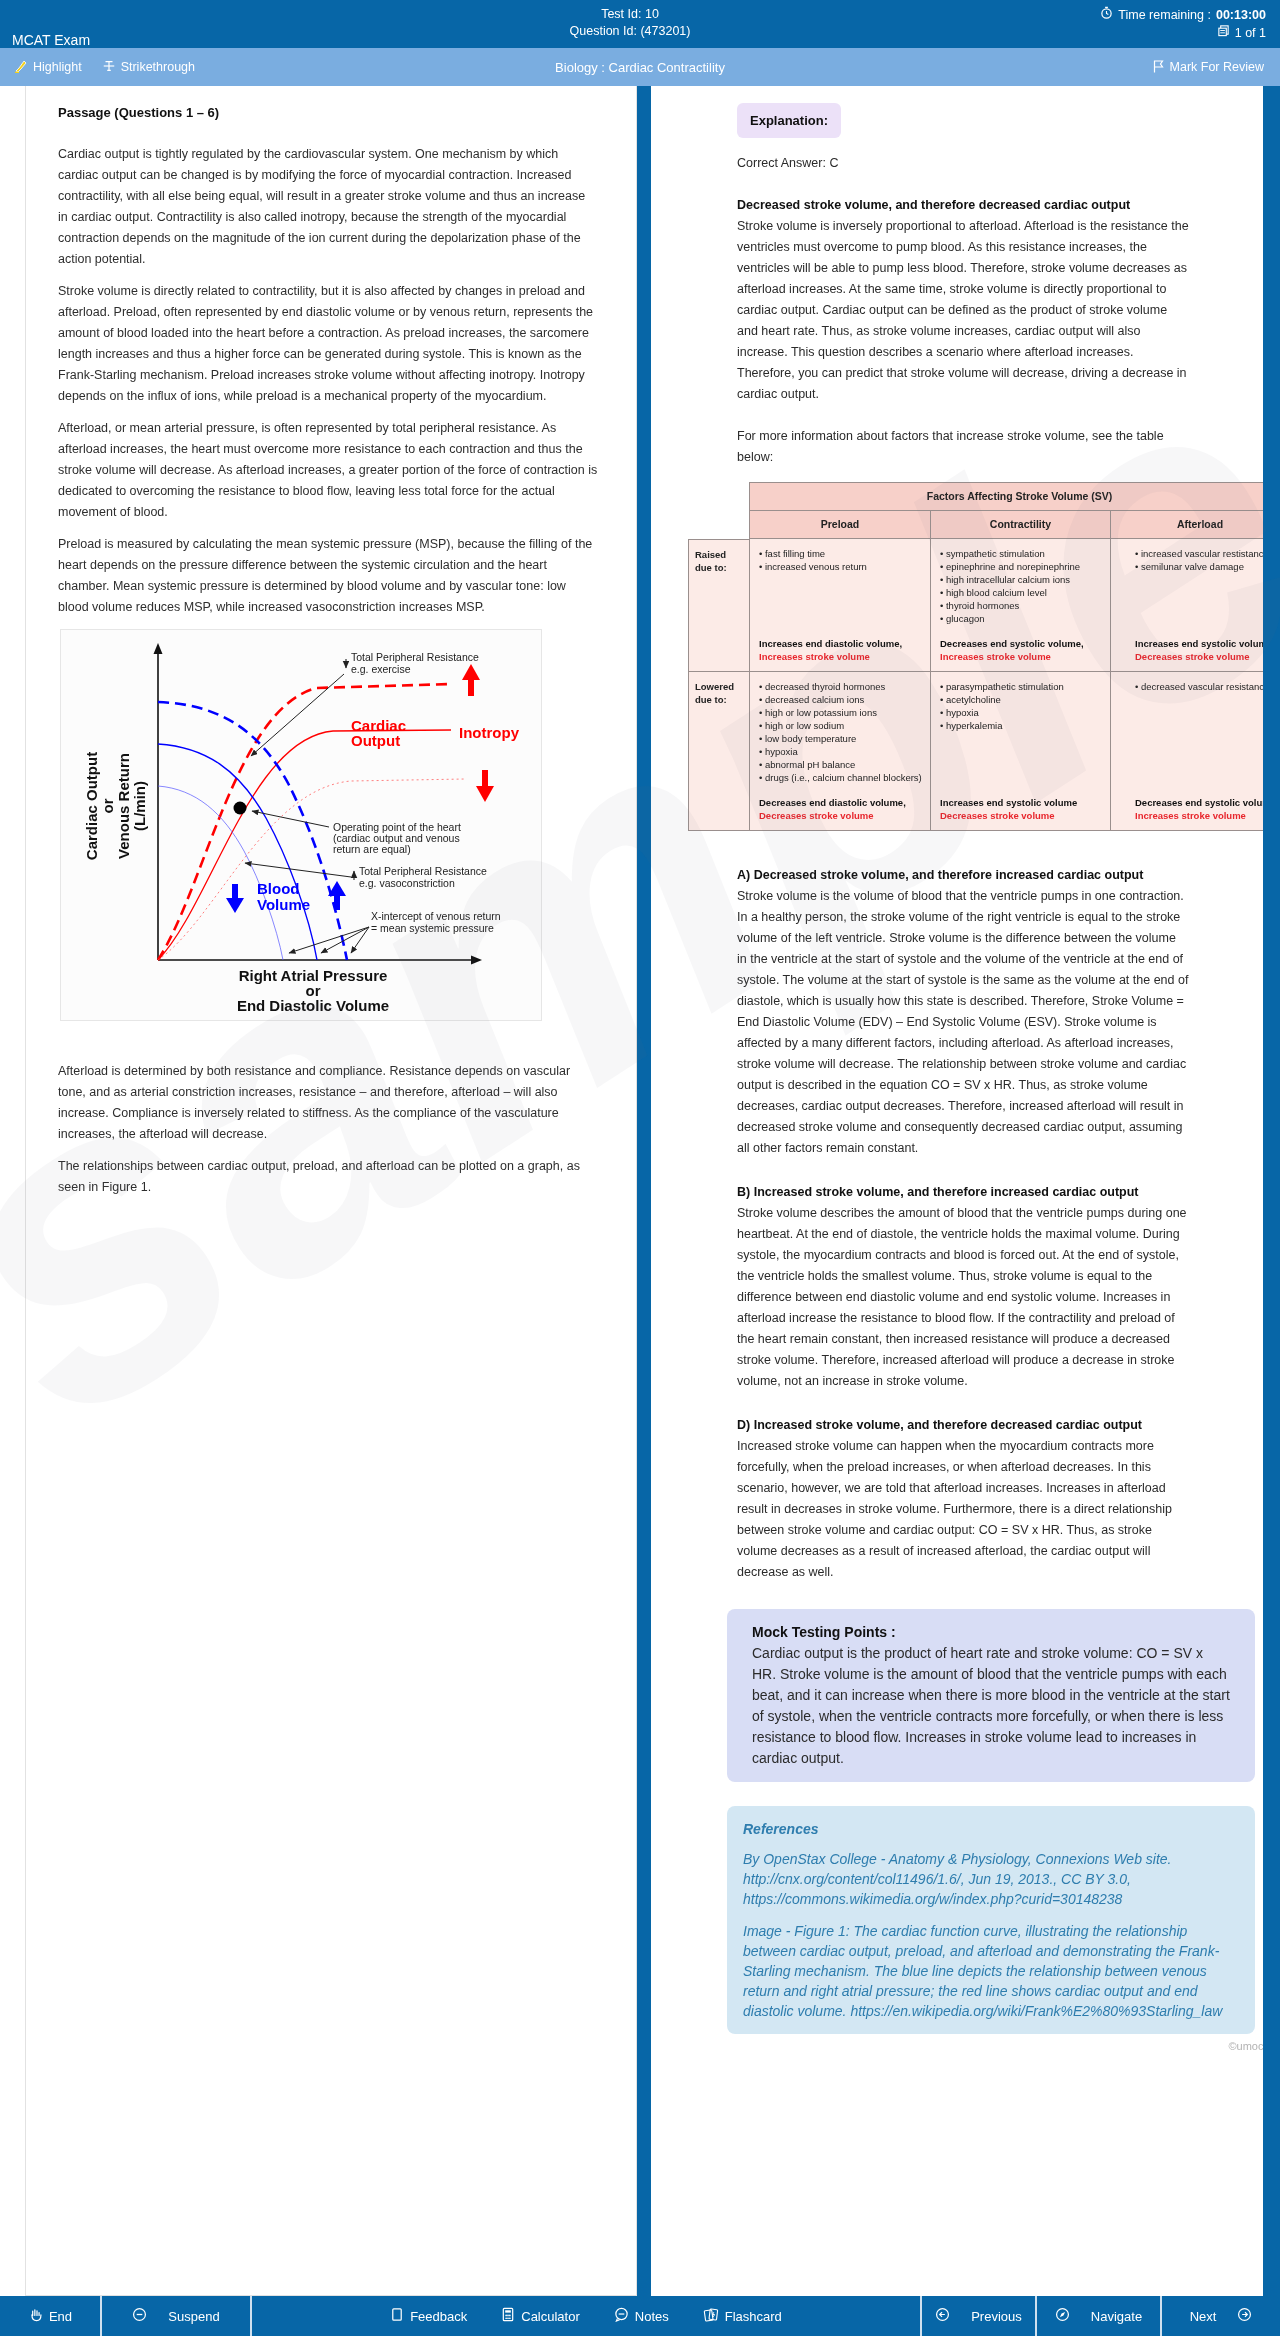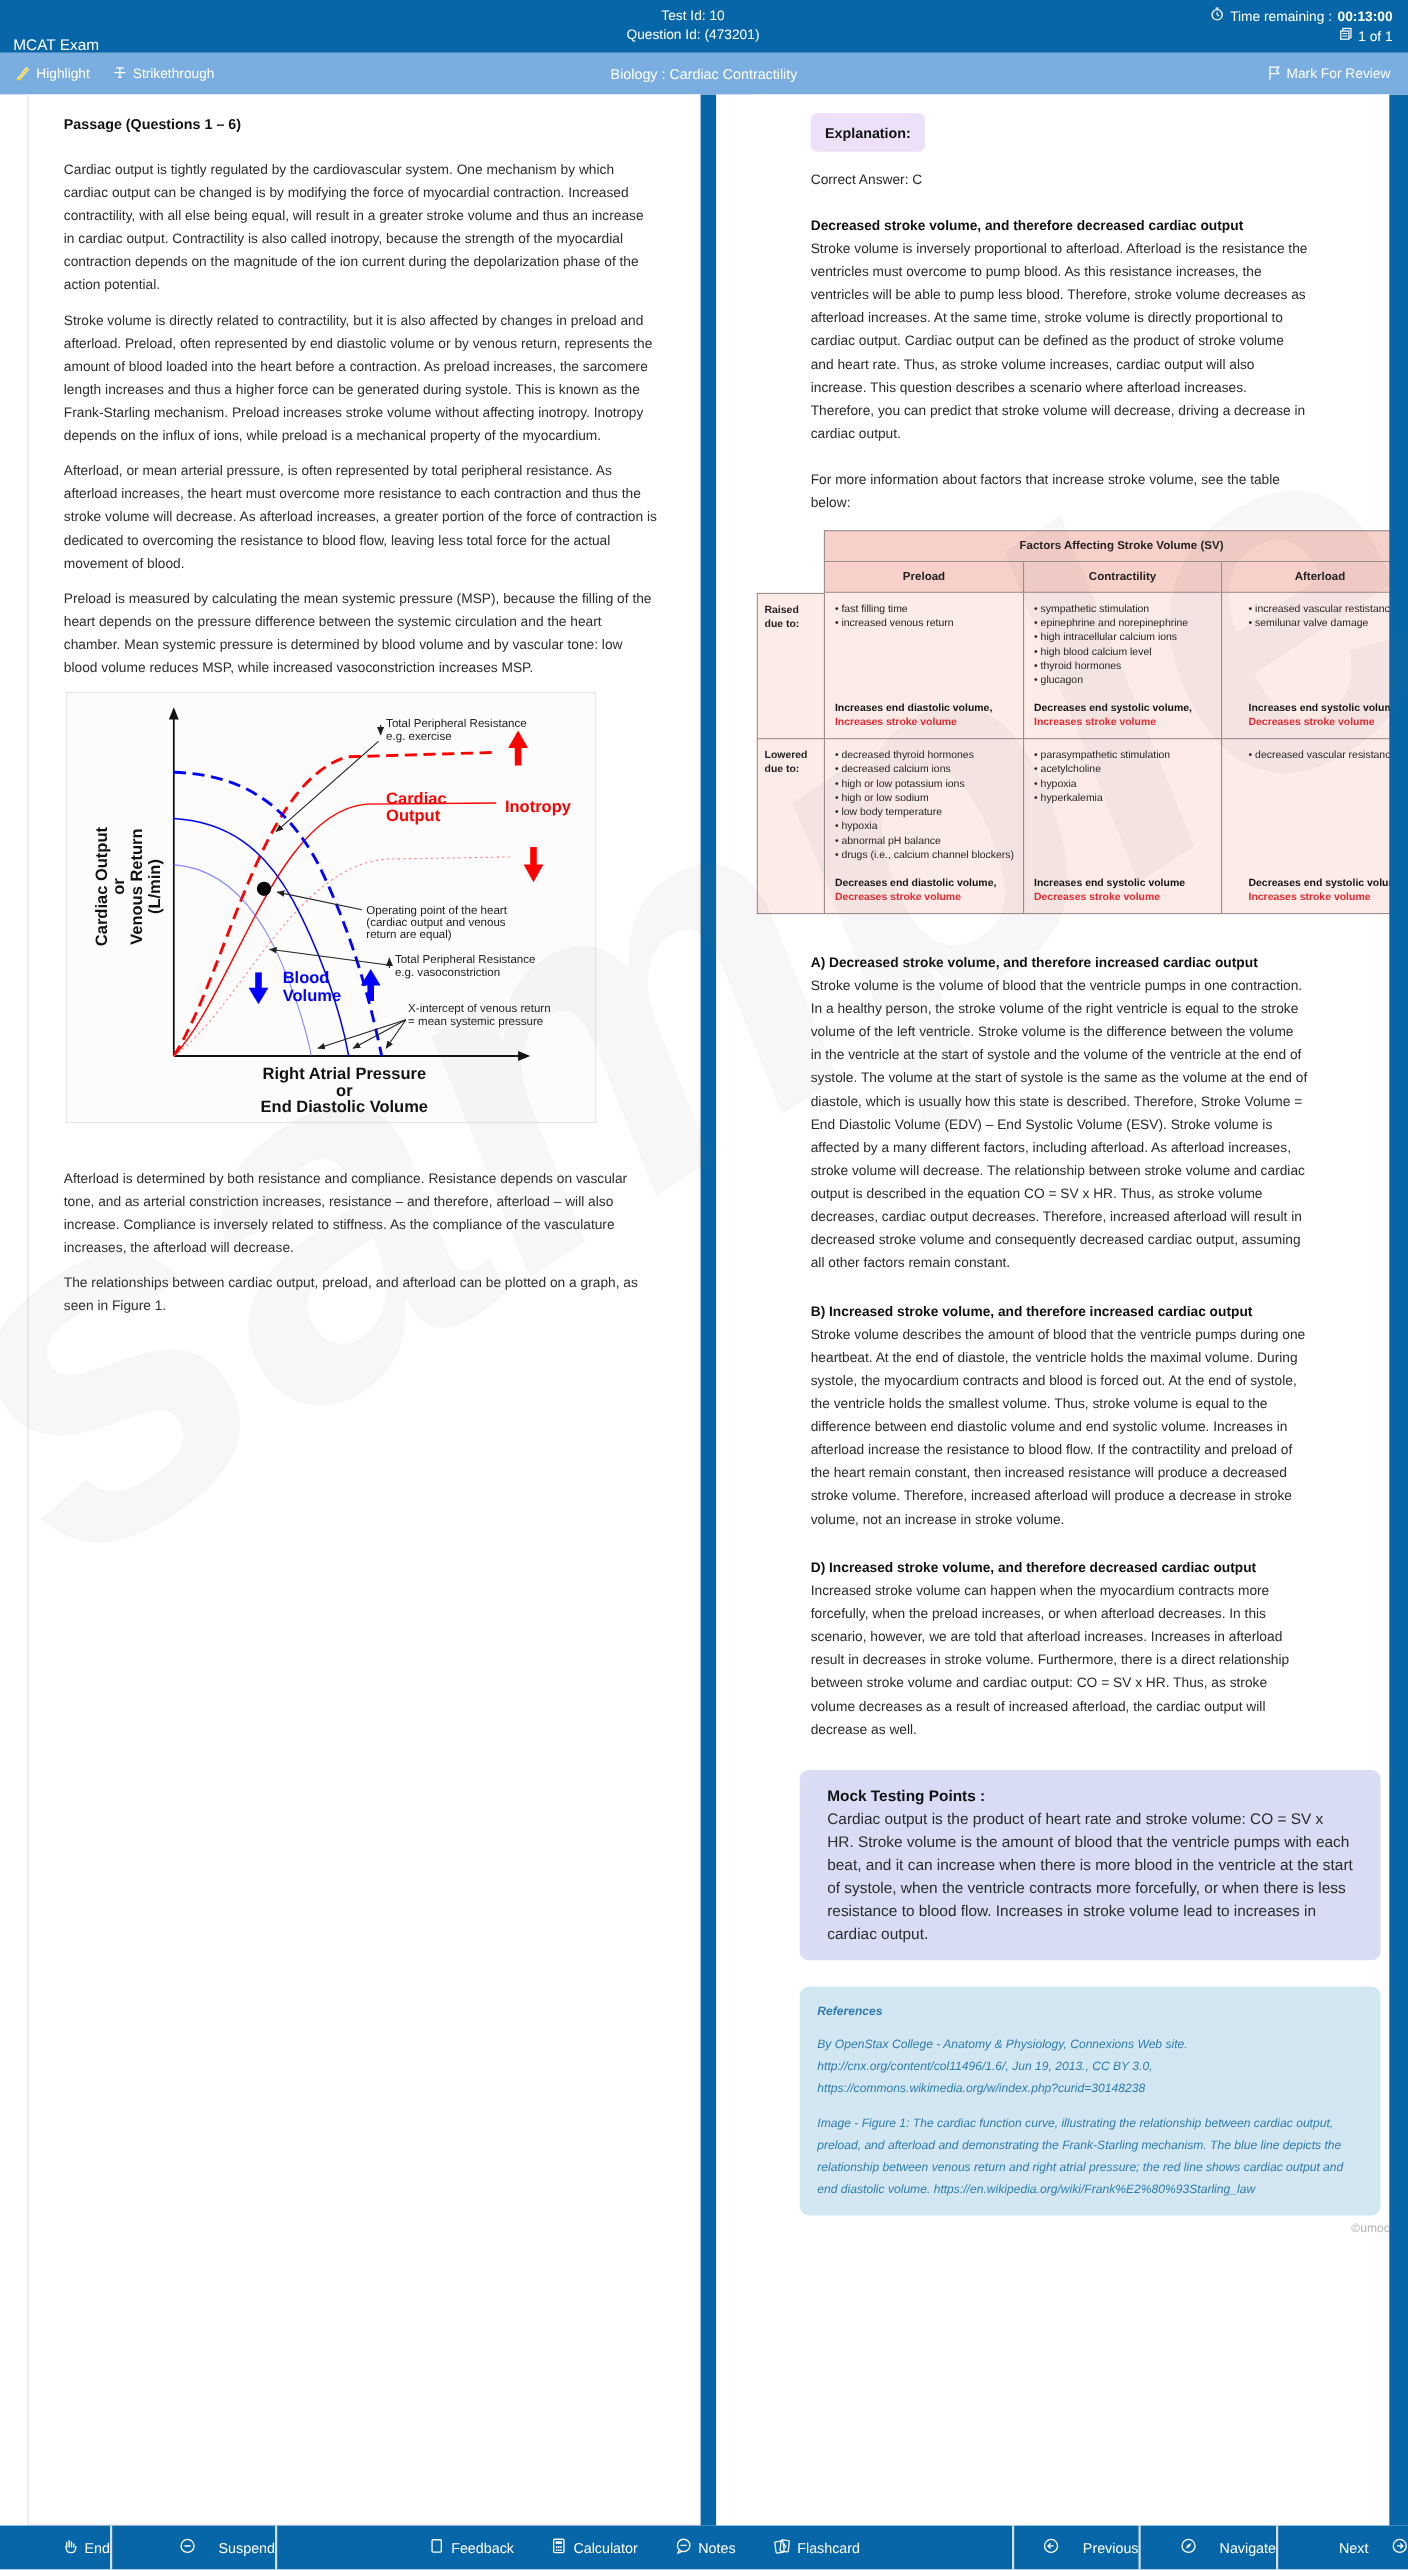--- a/index.html
+++ b/index.html
@@ -88,33 +88,33 @@
   .cell-note { margin-top:auto; padding-top:12px; font-weight:bold; color:#111; }
   .cell-note-red { font-weight:bold; color:#e8262d; }
   
   .mock-box {
     margin:26px 0 0 40px; width:528px; background:#d8ddf5; border-radius:8px;
     padding:13px 25px; font-size:14px; line-height:21px;
   }
   .mock-heading { font-weight:bold; color:#111; }
   .ref-box {
     margin:24px 0 0 40px; width:528px; background:#d3e7f3; border-radius:8px;
-    padding:13px 16px; font-size:11px; line-height:20px;
+    padding:13px 16px; font-size:14px; line-height:20px;
     color:#2e7dae; font-style:italic;
   }
   .ref-heading { font-weight:bold; margin-bottom:10px; }
   .ref-box p { margin:0 0 12px 0; }
   .ref-box p:last-child { margin-bottom:0; }
   .copyright { text-align:right; margin:6px 30px 0 0; color:#b3b3b3; font-size:11px; }
   
   .bottombar {
     position:absolute; bottom:0; left:0; width:1280px; height:40px;
     background:#0766a7; color:#fff; display:flex; align-items:stretch; font-size:13px;
   }
-  .bb-cell { display:flex; align-items:center; justify-content:flex-end; gap:6px; cursor:pointer; }
+  .bb-cell { display:flex; align-items:center; justify-content:center; gap:6px; cursor:pointer; }
   .bb-sep { border-left:2px solid #cfe0ef;gap:21px; }
   .bb-end { width:100px; }
   .bb-suspend { width:150px; }
   .bb-center { flex:1; display:flex; align-items:center; justify-content:center; gap:34px; }
   .bb-prev { width:115px; }
   .bb-nav { width:125px; }
   .bb-next { width:120px; }
   .bb-item { display:flex; align-items:center; gap:6px; cursor:pointer; }
   
   .watermark {

